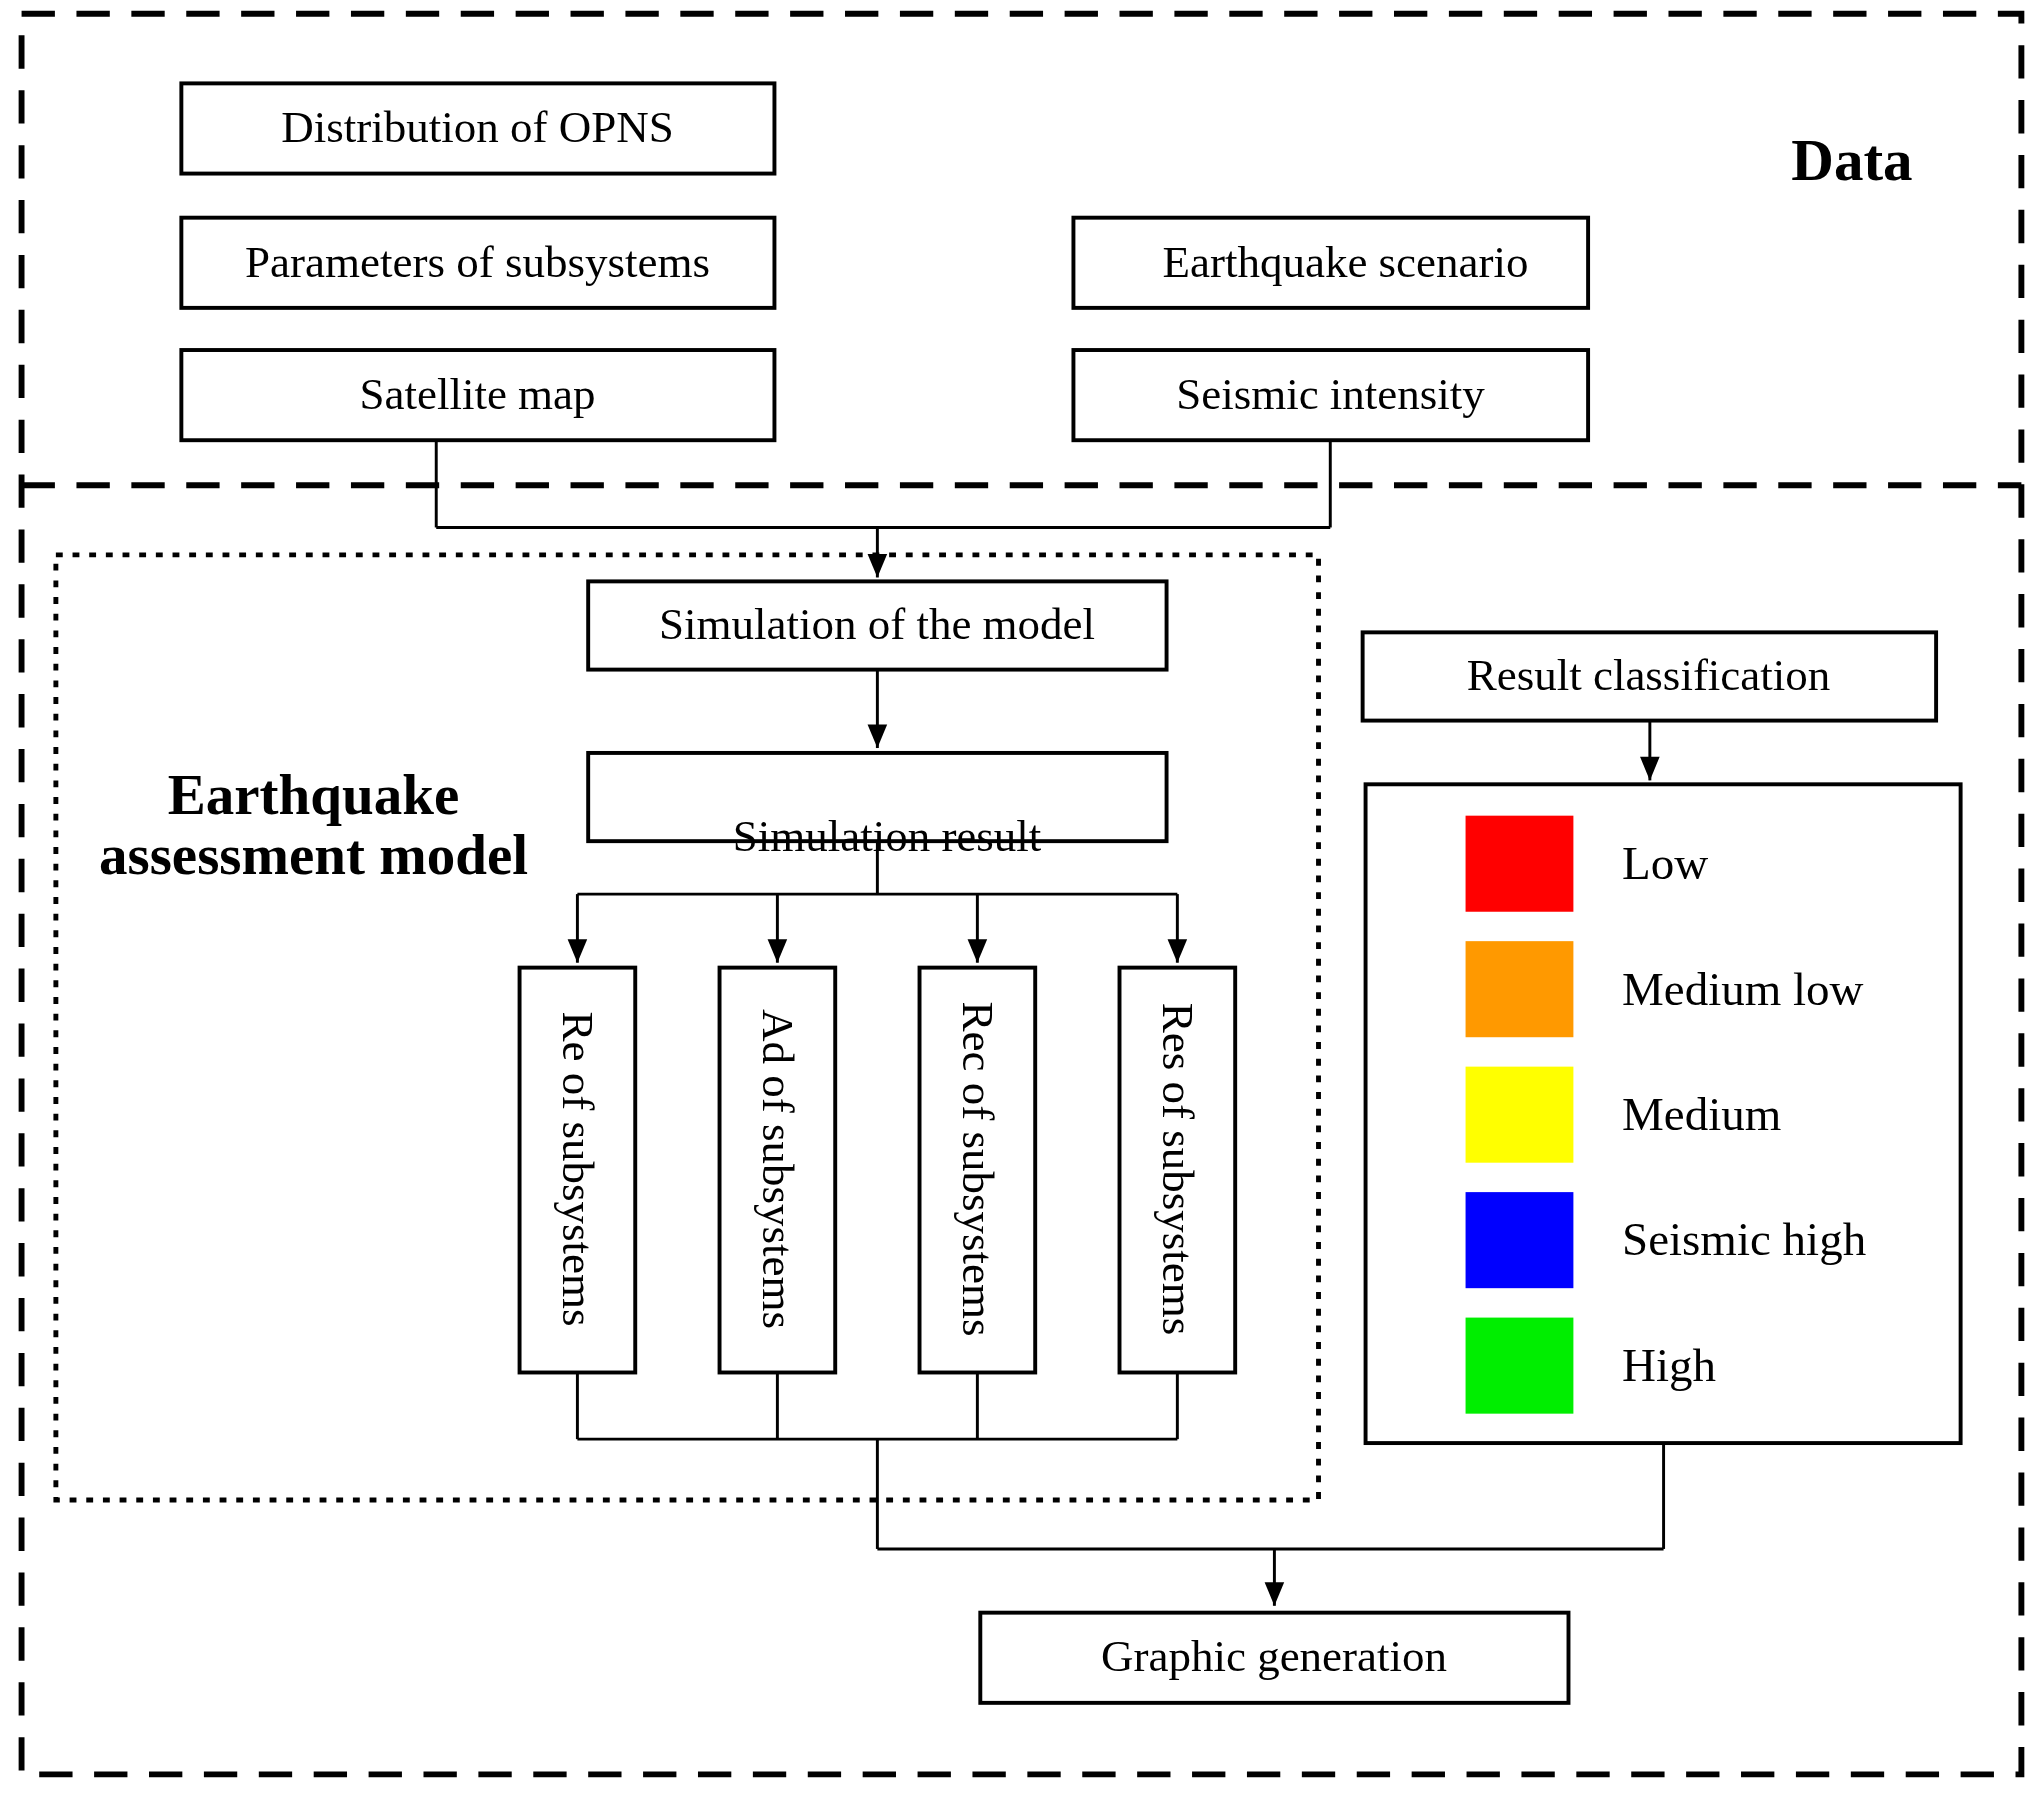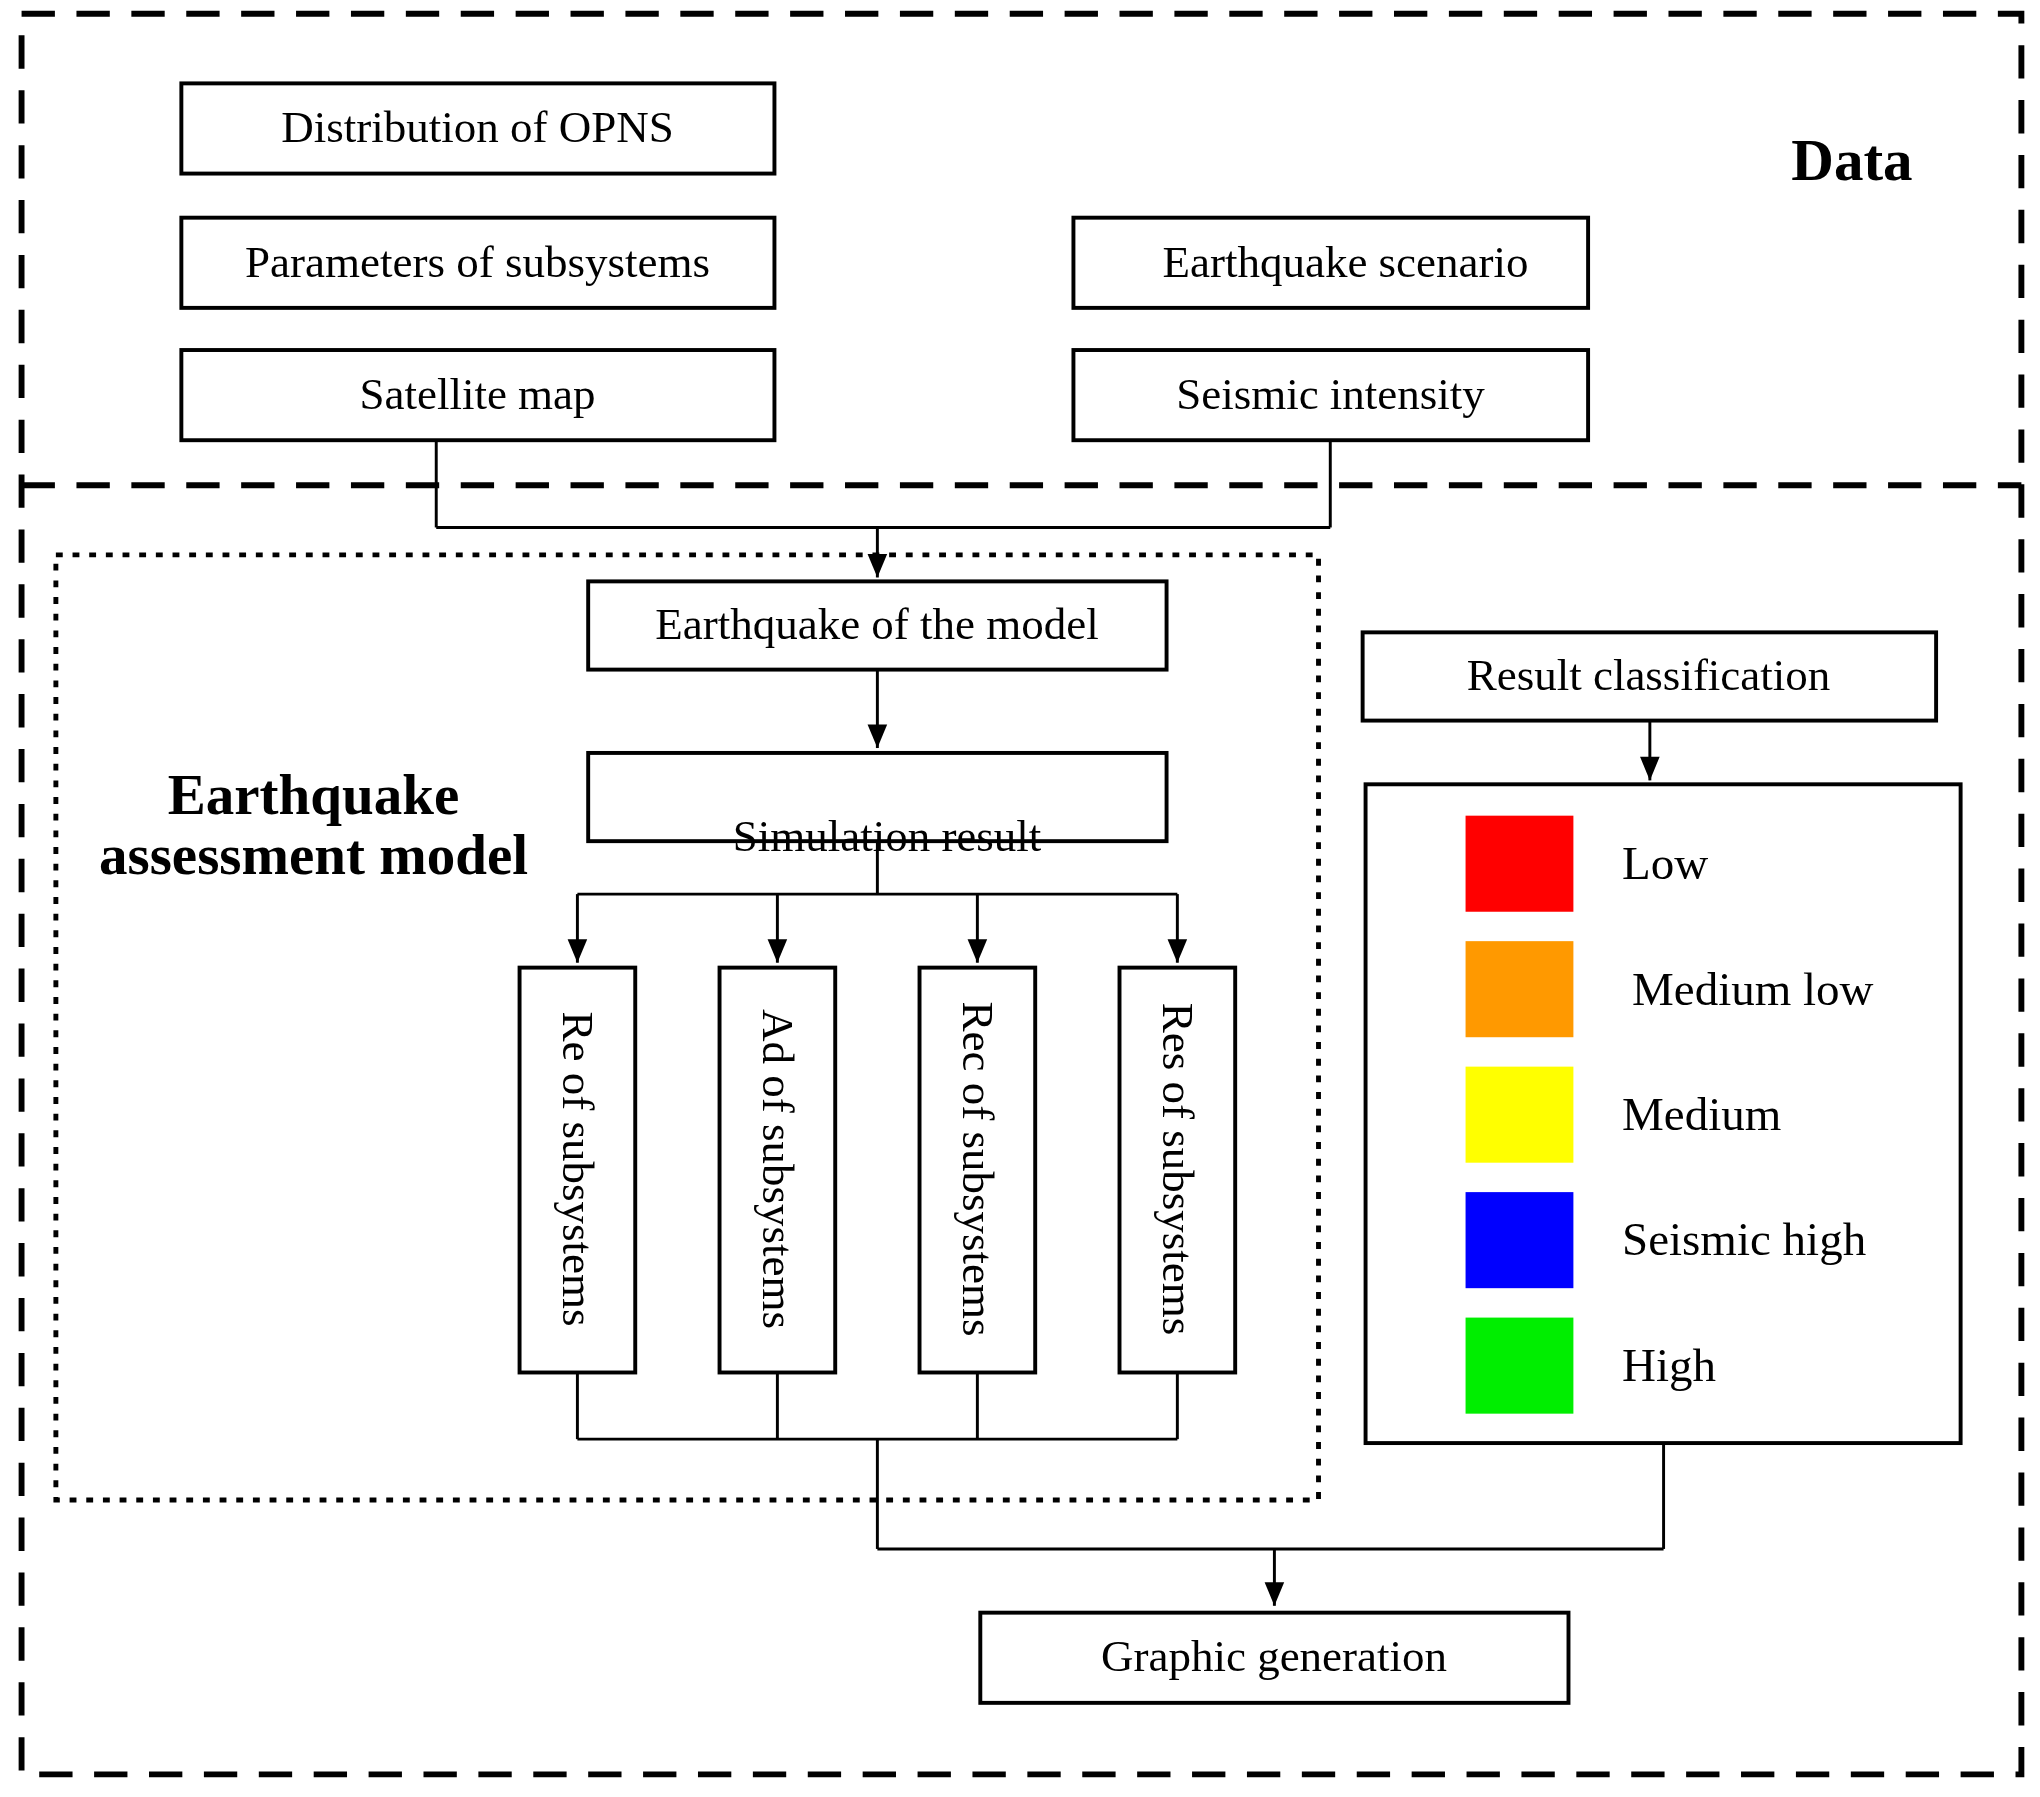--- a/index.html
+++ b/index.html
@@ -109,32 +109,32 @@
   <div class="lbl hdr" style="left:39px;top:765px;width:549px;height:61px;font-size:57px;">Earthquake</div>
   <div class="lbl hdr" style="left:39px;top:825px;width:549px;height:61px;font-size:57px;">assessment model</div>
 
 
   <div class="lbl" style="left:181px;top:83px;width:593px;height:90px;">Distribution of OPNS</div>
   <div class="lbl" style="left:181px;top:218px;width:593px;height:90px;">Parameters of subsystems</div>
   <div class="lbl" style="left:181px;top:350px;width:593px;height:90px;">Satellite map</div>
   <div class="lbl" style="left:1073px;top:218px;width:515px;height:90px;padding-left:15px;">Earthquake scenario</div>
   <div class="lbl" style="left:1073px;top:350px;width:515px;height:90px;">Seismic intensity</div>
 
-  <div class="lbl" style="left:588px;top:581px;width:578px;height:88px;">Earthquake of the model</div>
+  <div class="lbl" style="left:588px;top:581px;width:578px;height:88px;">Simulation of the model</div>
   <div class="lbl" style="left:588px;top:793px;width:578px;height:88px;padding-left:10px;">Simulation result</div>
 
   <div class="lbl vlabel" style="left:381px;top:1115px;width:392px;height:108px;">Re of subsystems</div>
   <div class="lbl vlabel" style="left:581px;top:1115px;width:392px;height:108px;">Ad of subsystems</div>
   <div class="lbl vlabel" style="left:781px;top:1115px;width:392px;height:108px;">Rec of subsystems</div>
   <div class="lbl vlabel" style="left:981px;top:1115px;width:392px;height:108px;">Res of subsystems</div>
 
   <div class="lbl" style="left:1362px;top:632px;width:573px;height:88px;">Result classification</div>
 
   <div class="lbl legend-label" style="left:1622px;top:834px;width:333px;height:59px;">Low</div>
-  <div class="lbl legend-label" style="left:1622px;top:960px;width:333px;height:59px;margin-left:10px;">Medium low</div>
+  <div class="lbl legend-label" style="left:1622px;top:960px;width:333px;height:59px;">Medium low</div>
   <div class="lbl legend-label" style="left:1622px;top:1085px;width:333px;height:59px;">Medium</div>
   <div class="lbl legend-label" style="left:1622px;top:1210px;width:333px;height:59px;">Seismic high</div>
   <div class="lbl legend-label" style="left:1622px;top:1336px;width:333px;height:59px;">High</div>
 
   <div class="lbl" style="left:980px;top:1612px;width:588px;height:90px;">Graphic generation</div>
 
 </div>
 
 
 </body></html>

